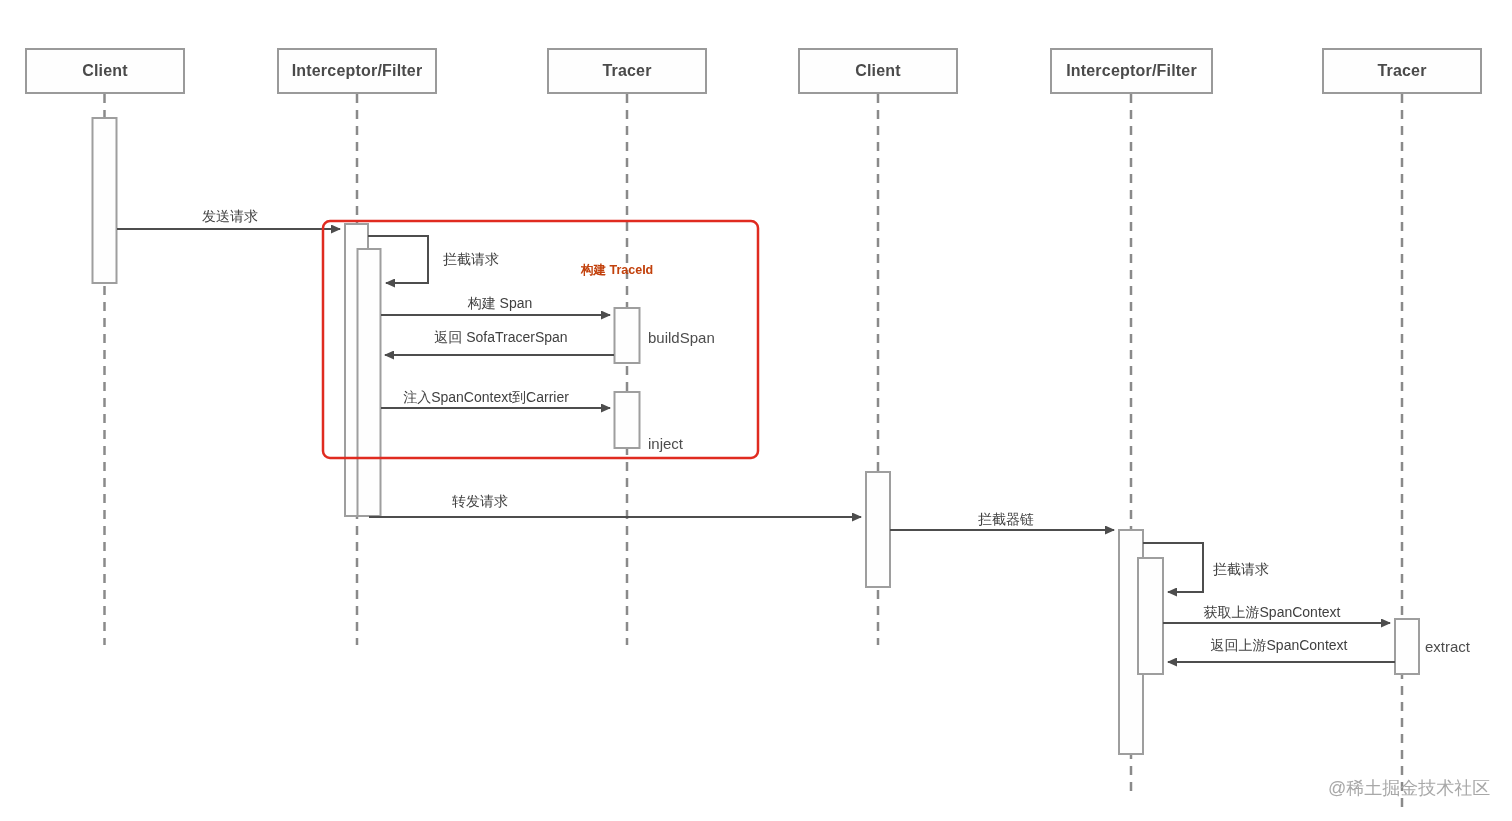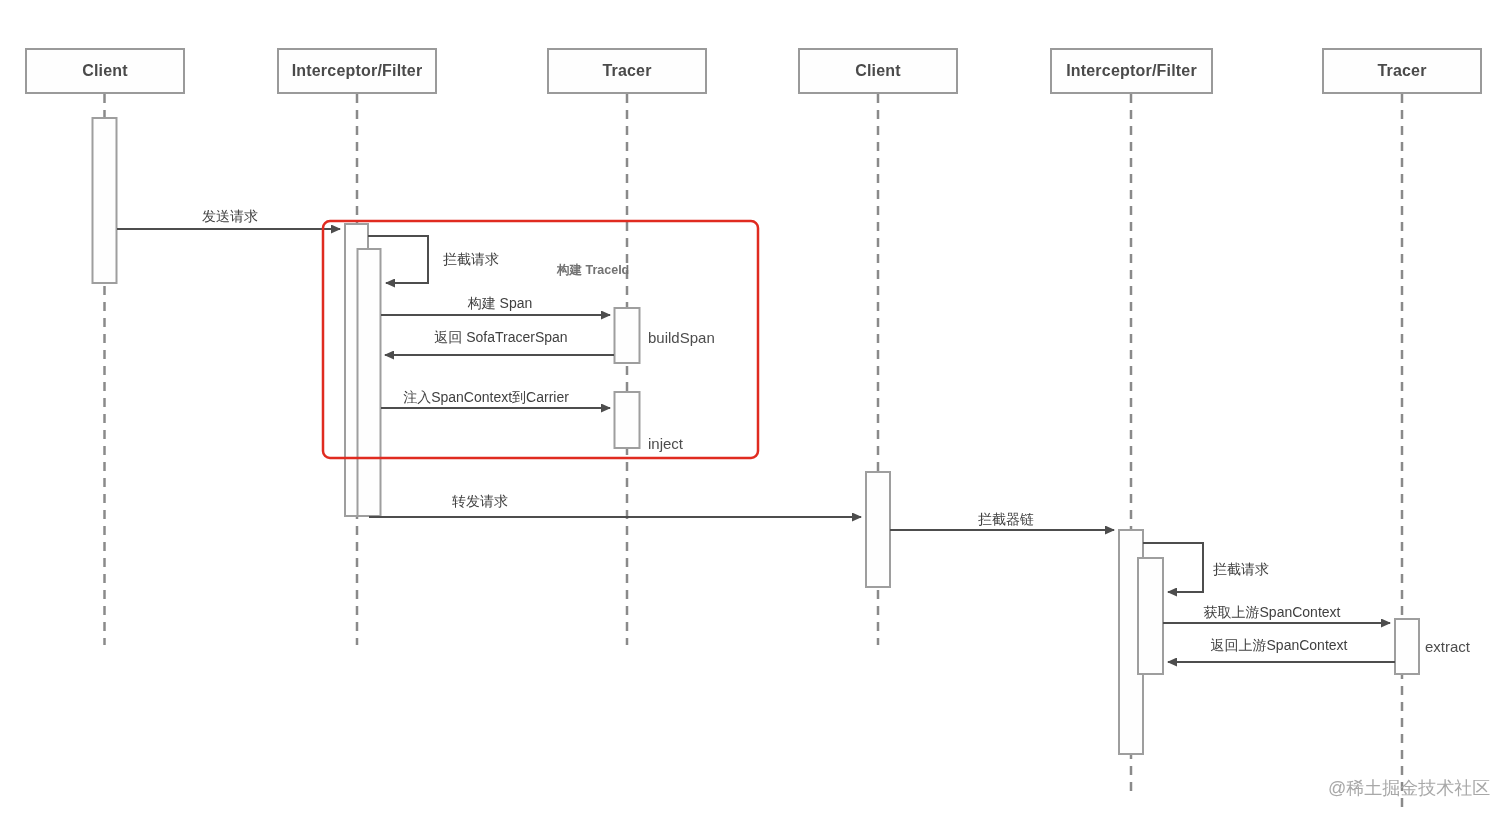--- a/index.html
+++ b/index.html
@@ -44,22 +44,23 @@
   .fnlabel {
     position: absolute;
     font-size: 15px;
     color: #4d4d4d;
     white-space: nowrap;
   }
   .annotation-red {
     position: absolute;
     font-size: 12.5px;
     font-weight: bold;
-    color: #737373;
+    color: #c2410c;
     white-space: nowrap;
+    margin-left: 24px;
   }
   .watermark {
     position: absolute;
     font-size: 18px;
     color: #a8a8a8;
     white-space: nowrap;
   }
 </style>
 </head>
 <body>

